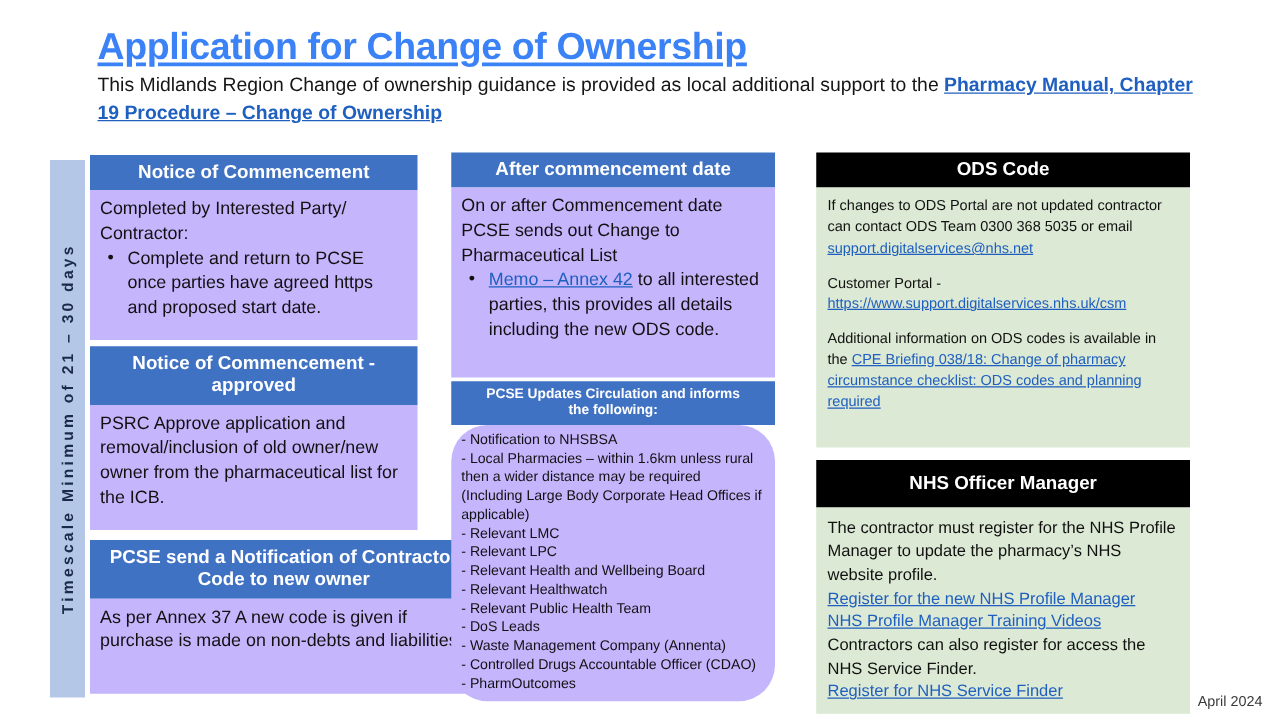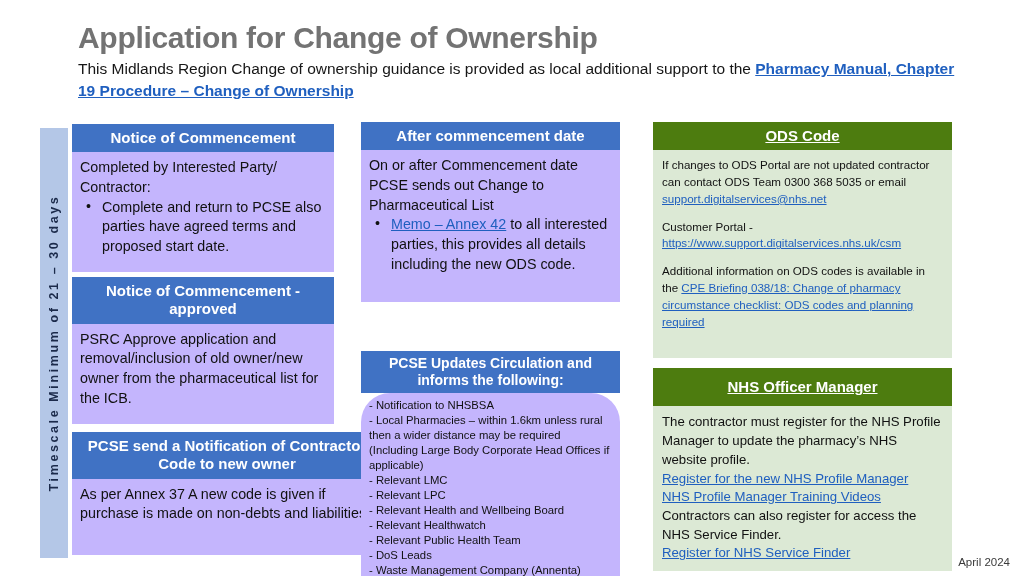--- a/index.html
+++ b/index.html
@@ -21,22 +21,23 @@
     position: absolute;
     left: 78px;
     top: 22px;
     width: 880px;
   }
   #title {
     font-size: 30px;
     font-weight: 700;
     line-height: 1.08;
     letter-spacing: -0.3px;
+    text-decoration: underline;
     text-underline-offset: 3px;
-    color: #737373;
+    color: #3b82f6;
     white-space: nowrap;
   }
   #subtitle {
     margin-top: 4px;
     font-size: 15.5px;
     line-height: 1.42;
     color: #161616;
   }
   #subtitle a {
     color: #1F5FBF;
@@ -72,21 +73,21 @@
     color: #ffffff;
     text-align: center;
     line-height: 1.22;
     box-sizing: border-box;
   }
   .card-body {
     box-sizing: border-box;
     line-height: 1.38;
   }
   .head-blue  { background: #4072C4; }
-  .head-green { background: #4d7c0f; text-decoration: underline; }
+  .head-green { background: #000000; }
   .body-blue  { background: #c4b5fd; color: #111111; }
   .body-green { background: #DCE9D5; color: #111111; }
 
   .card-body a {
     color: #1F5FBF;
     text-decoration: underline;
   }
   .card-body ul {
     margin: 0;
     padding-left: 22px;
@@ -114,21 +115,21 @@
   #c1c { left: 72px;  top: 432px; width: 310px; }
   #c1c .card-head { font-size: 15px; padding: 5px 6px; }
   #c1c .card-body { font-size: 14.3px; padding: 6px 8px 8px 8px; min-height: 76px; }
 
   
   #c2a { left: 361px; top: 122px; width: 259px; }
   #c2a .card-head { font-size: 15px; padding: 5px 4px; }
   #c2a .card-body { font-size: 14.3px; padding: 6px 8px 8px 8px; min-height: 152px; }
 
   #c2b { left: 361px; top: 305px; width: 259px; }
-  #c2b .card-head { font-size: 14px; padding: 4px 27px; margin-top: 46px; }
+  #c2b .card-head { font-size: 11px; padding: 4px 27px; }
   #c2b .card-body { font-size: 11.3px; padding: 5px 8px 6px 8px; line-height: 1.33; border-radius: 29px; }
   #c2b .card-body .row { white-space: normal; }
 
   
   #c3a { left: 653px; top: 122px; width: 299px; }
   #c3a .card-head { font-size: 15px; padding: 5px 4px; }
   #c3a .card-body { font-size: 11.6px; padding: 7px 9px 8px 9px; line-height: 1.45; min-height: 208px; }
 
   #c3b { left: 653px; top: 368px; width: 299px; }
   #c3b .card-head { font-size: 15px; padding: 10px 4px; }
@@ -157,21 +158,21 @@
 <div id="timescale">
   <div id="timescale-label">Timescale Minimum of 21 – 30 days</div>
 </div>
 
 <div class="card" id="c1a">
   <div class="card-head head-blue">Notice of Commencement</div>
   <div class="card-body body-blue">
     <div>Completed by Interested Party/</div>
     <div>Contractor:</div>
     <ul>
-      <li>Complete and return to PCSE also parties have agreed terms and proposed start date.</li>
+      <li>Complete and return to PCSE once parties have agreed https and proposed start date.</li>
     </ul>
   </div>
 </div>
 
 <div class="card" id="c1b">
   <div class="card-head head-blue">Notice of Commencement - approved</div>
   <div class="card-body body-blue">PSRC Approve application and removal/inclusion of old owner/new owner from the pharmaceutical list for the ICB.</div>
 </div>
 
 <div class="card" id="c1c">

